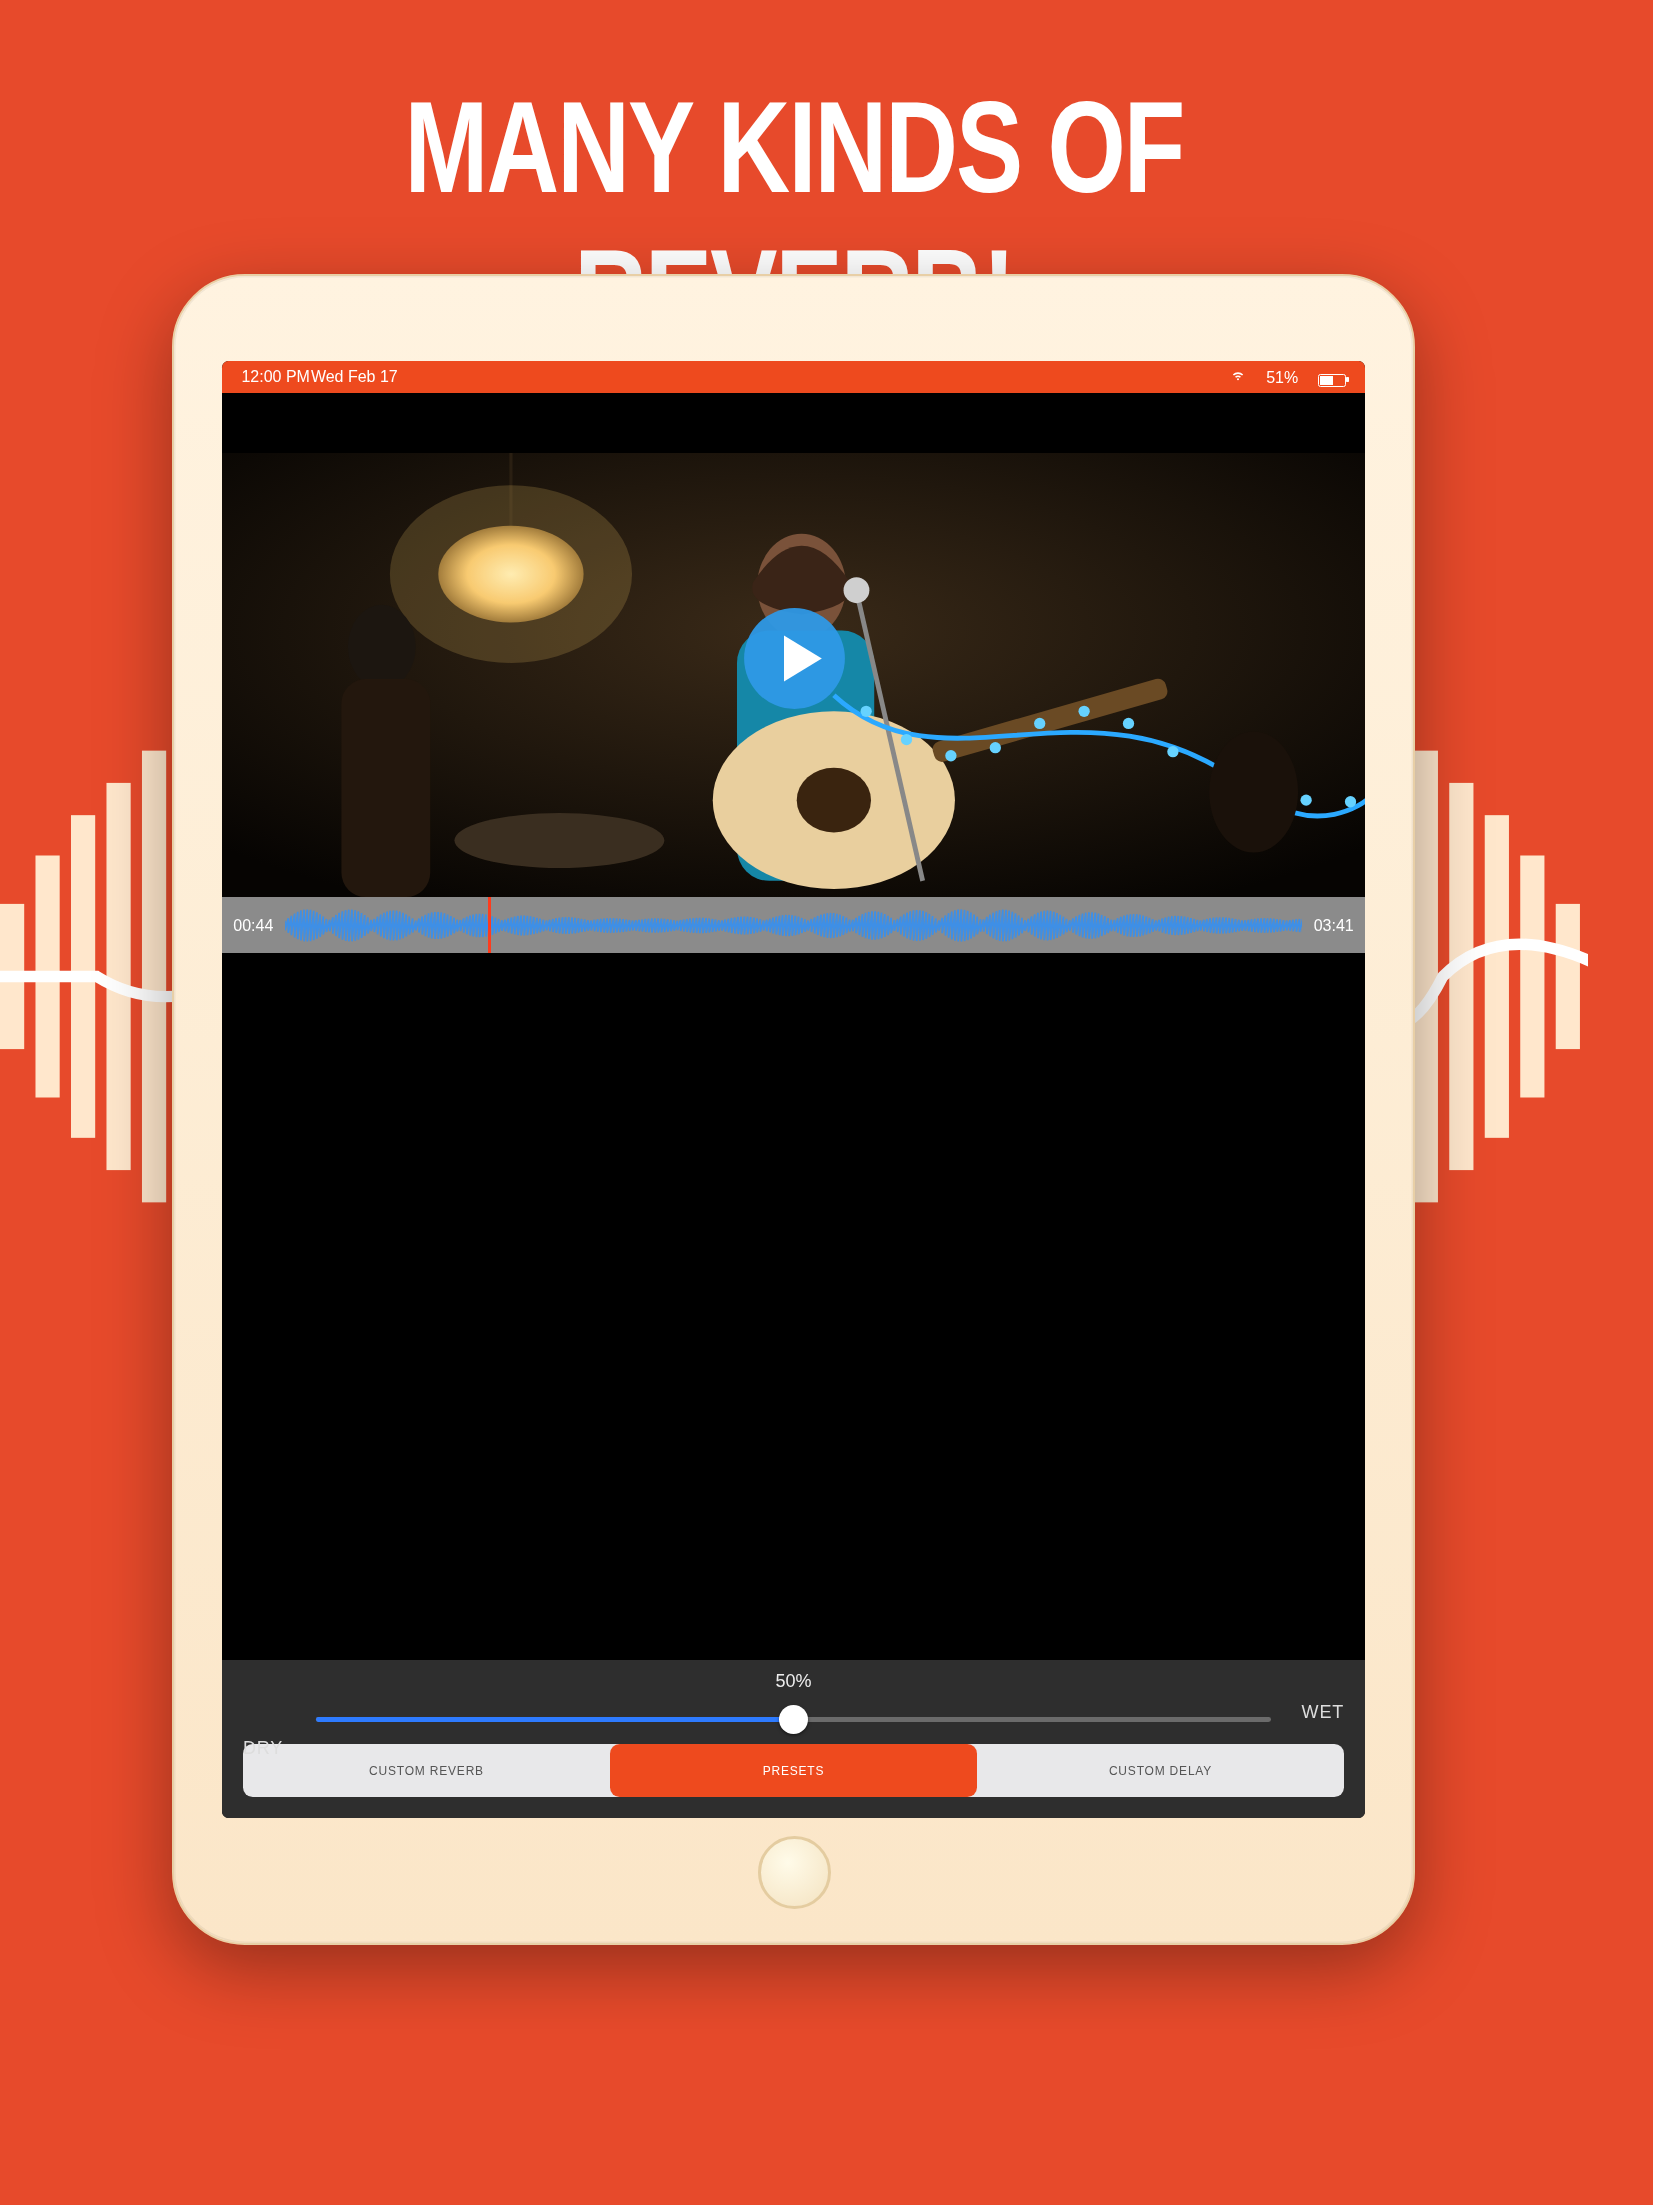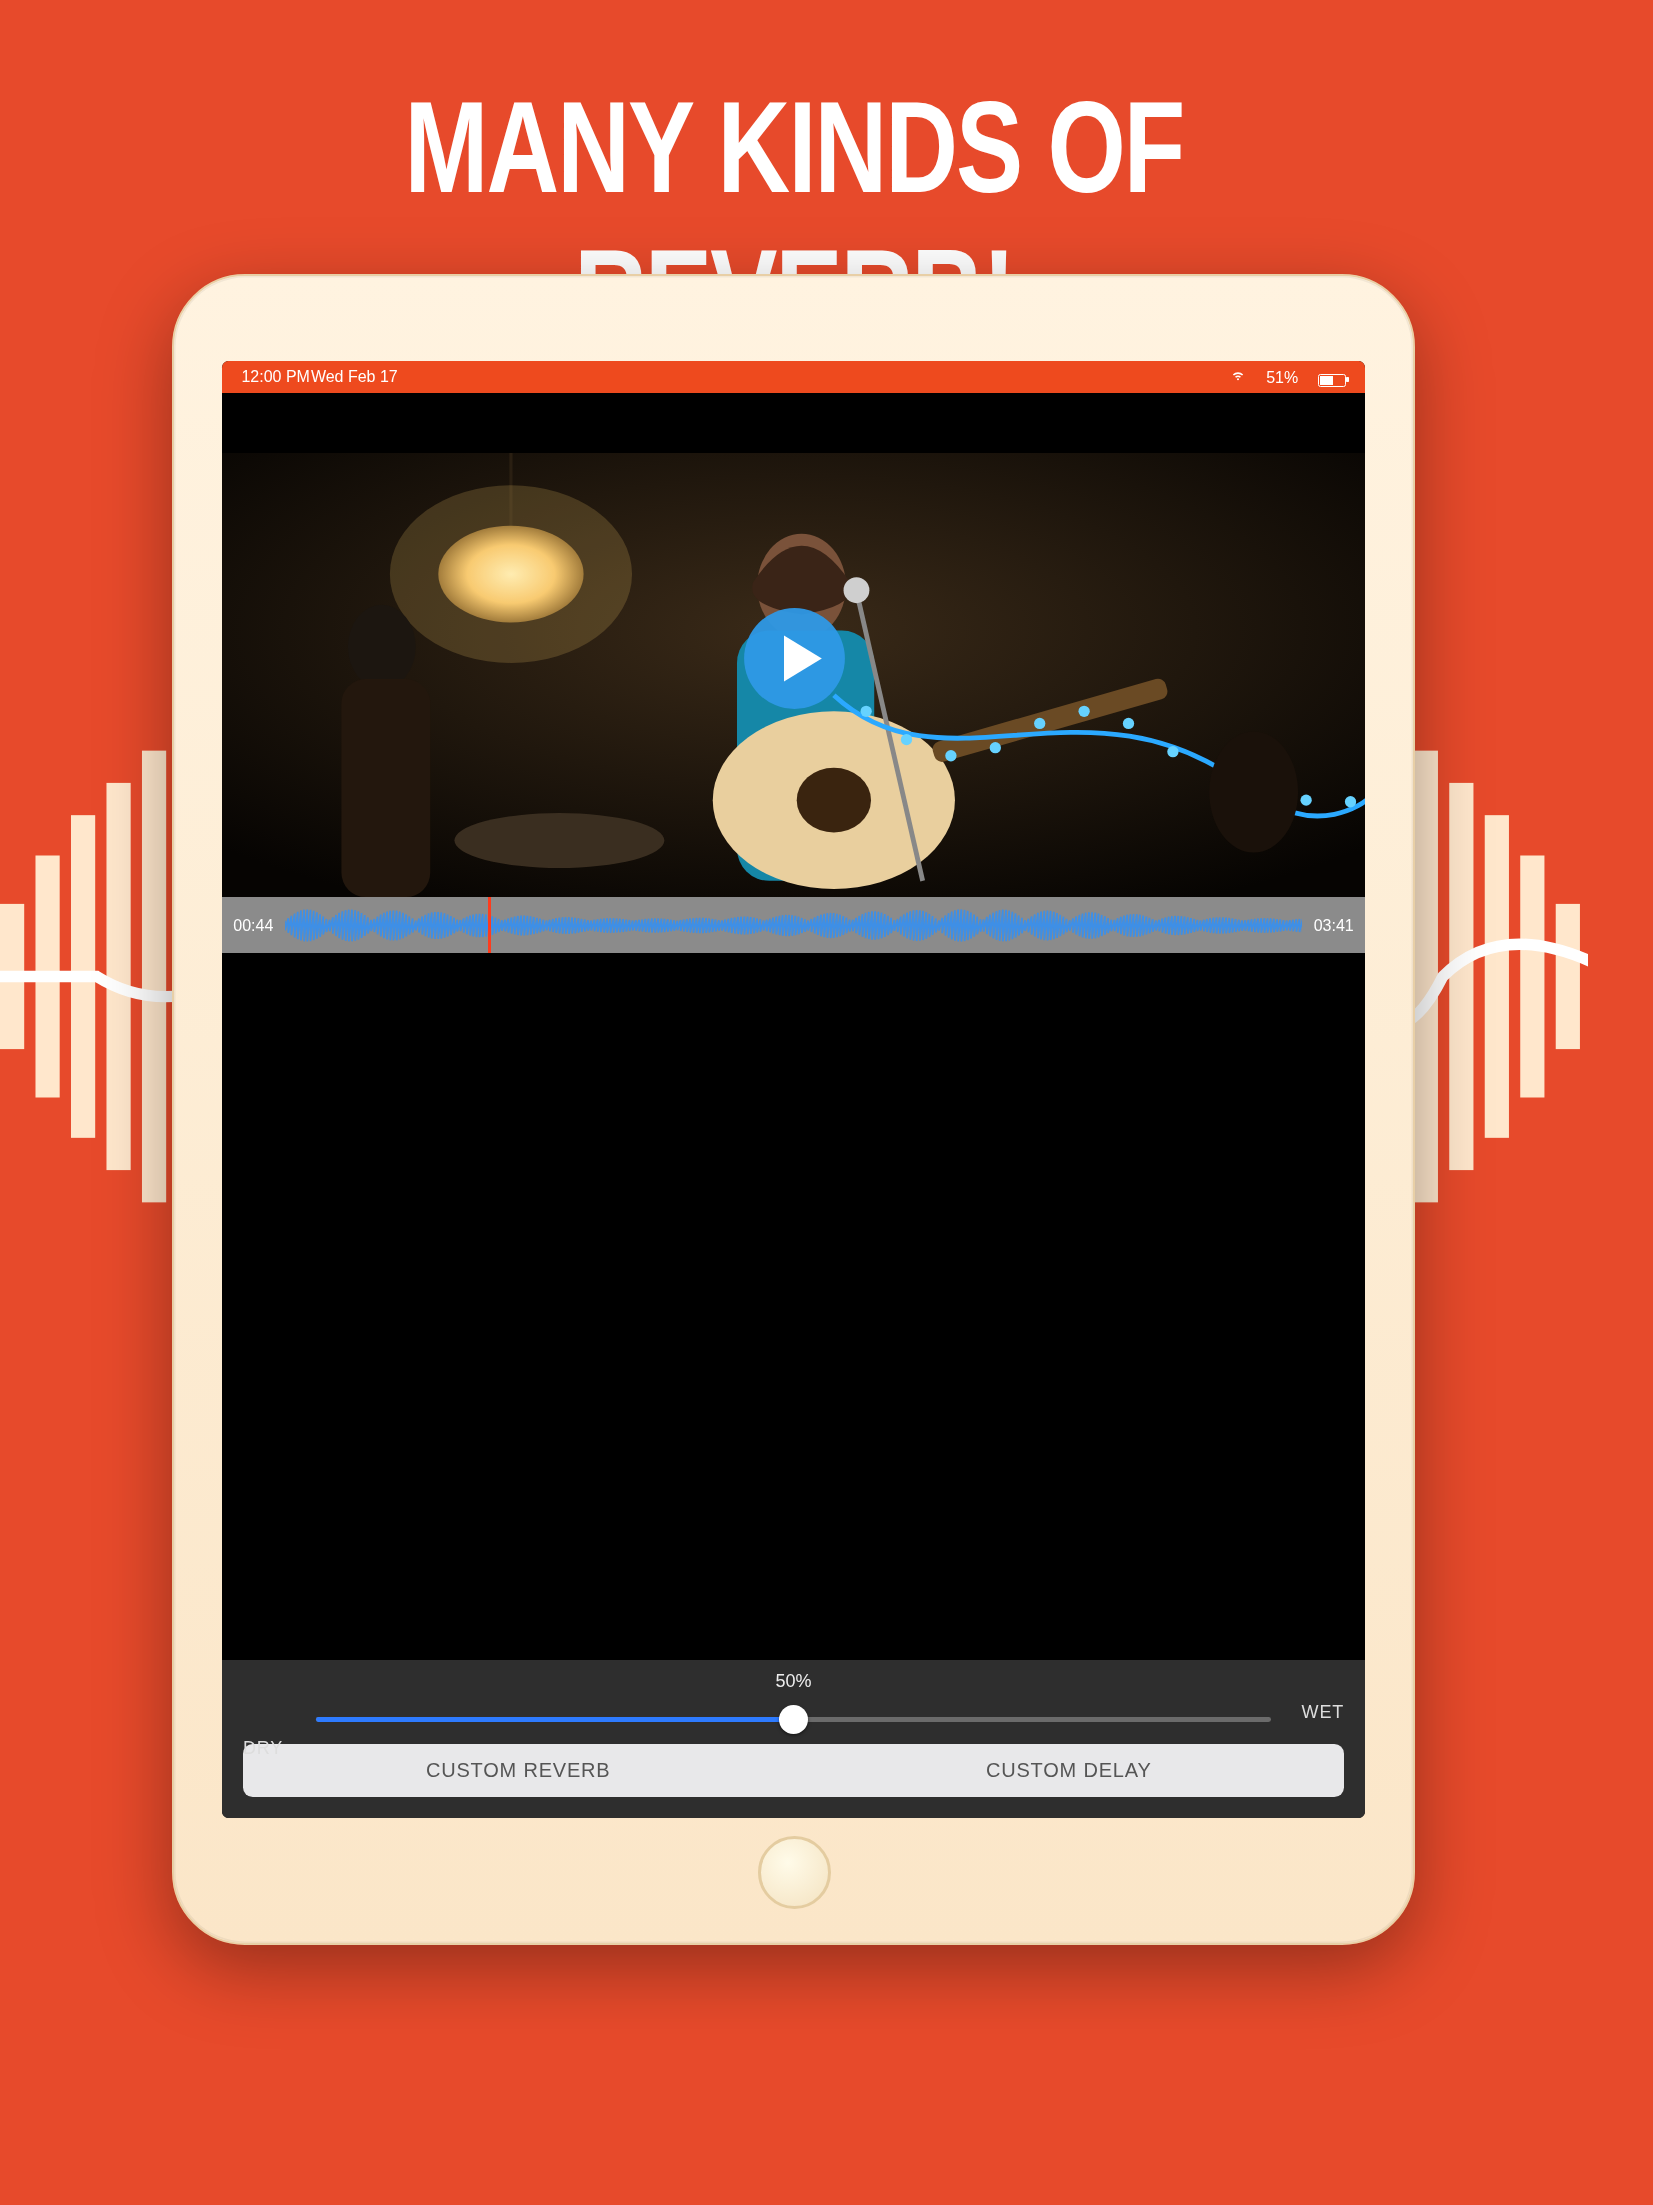--- a/index.html
+++ b/index.html
@@ -247,21 +247,21 @@
   .segmented {
     display: flex;
     background: #E8E8EA;
     border-radius: 9.7px;
     height: 53px;
     overflow: hidden;
   }
   .segmented .seg {
     flex: 1;
     display: flex; align-items: center; justify-content: center;
-    font-size: 20px; letter-spacing: 0.8px;
+    font-size: 12px; letter-spacing: 0.8px;
     color: #555;
     border: 0; background: transparent;
   }
   .segmented .seg.active {
     background: #EE4A1E;
     color: #fff;
     border-radius: 9.7px;
   }
 
 </style>
@@ -400,20 +400,21 @@
           <div class="slider-label dry">DRY</div>
           <div class="slider-label wet">WET</div>
           <div class="slider-line-wrap">
             <div class="slider-track"></div>
             <div class="slider-fill" id="slider-fill" style="width: 50%;"></div>
             <div class="slider-thumb" id="slider-thumb" style="left: 50%;"></div>
           </div>
         </div>
         <div class="segmented" id="segmented">
             <button class="seg">CUSTOM REVERB</button>
+            <button class="seg active">PRESETS</button>
             <button class="seg">CUSTOM DELAY</button>
           </div>
       </div>
 
     </div>
     <div class="home-btn"></div>
   </div>
 
 </div>
 

